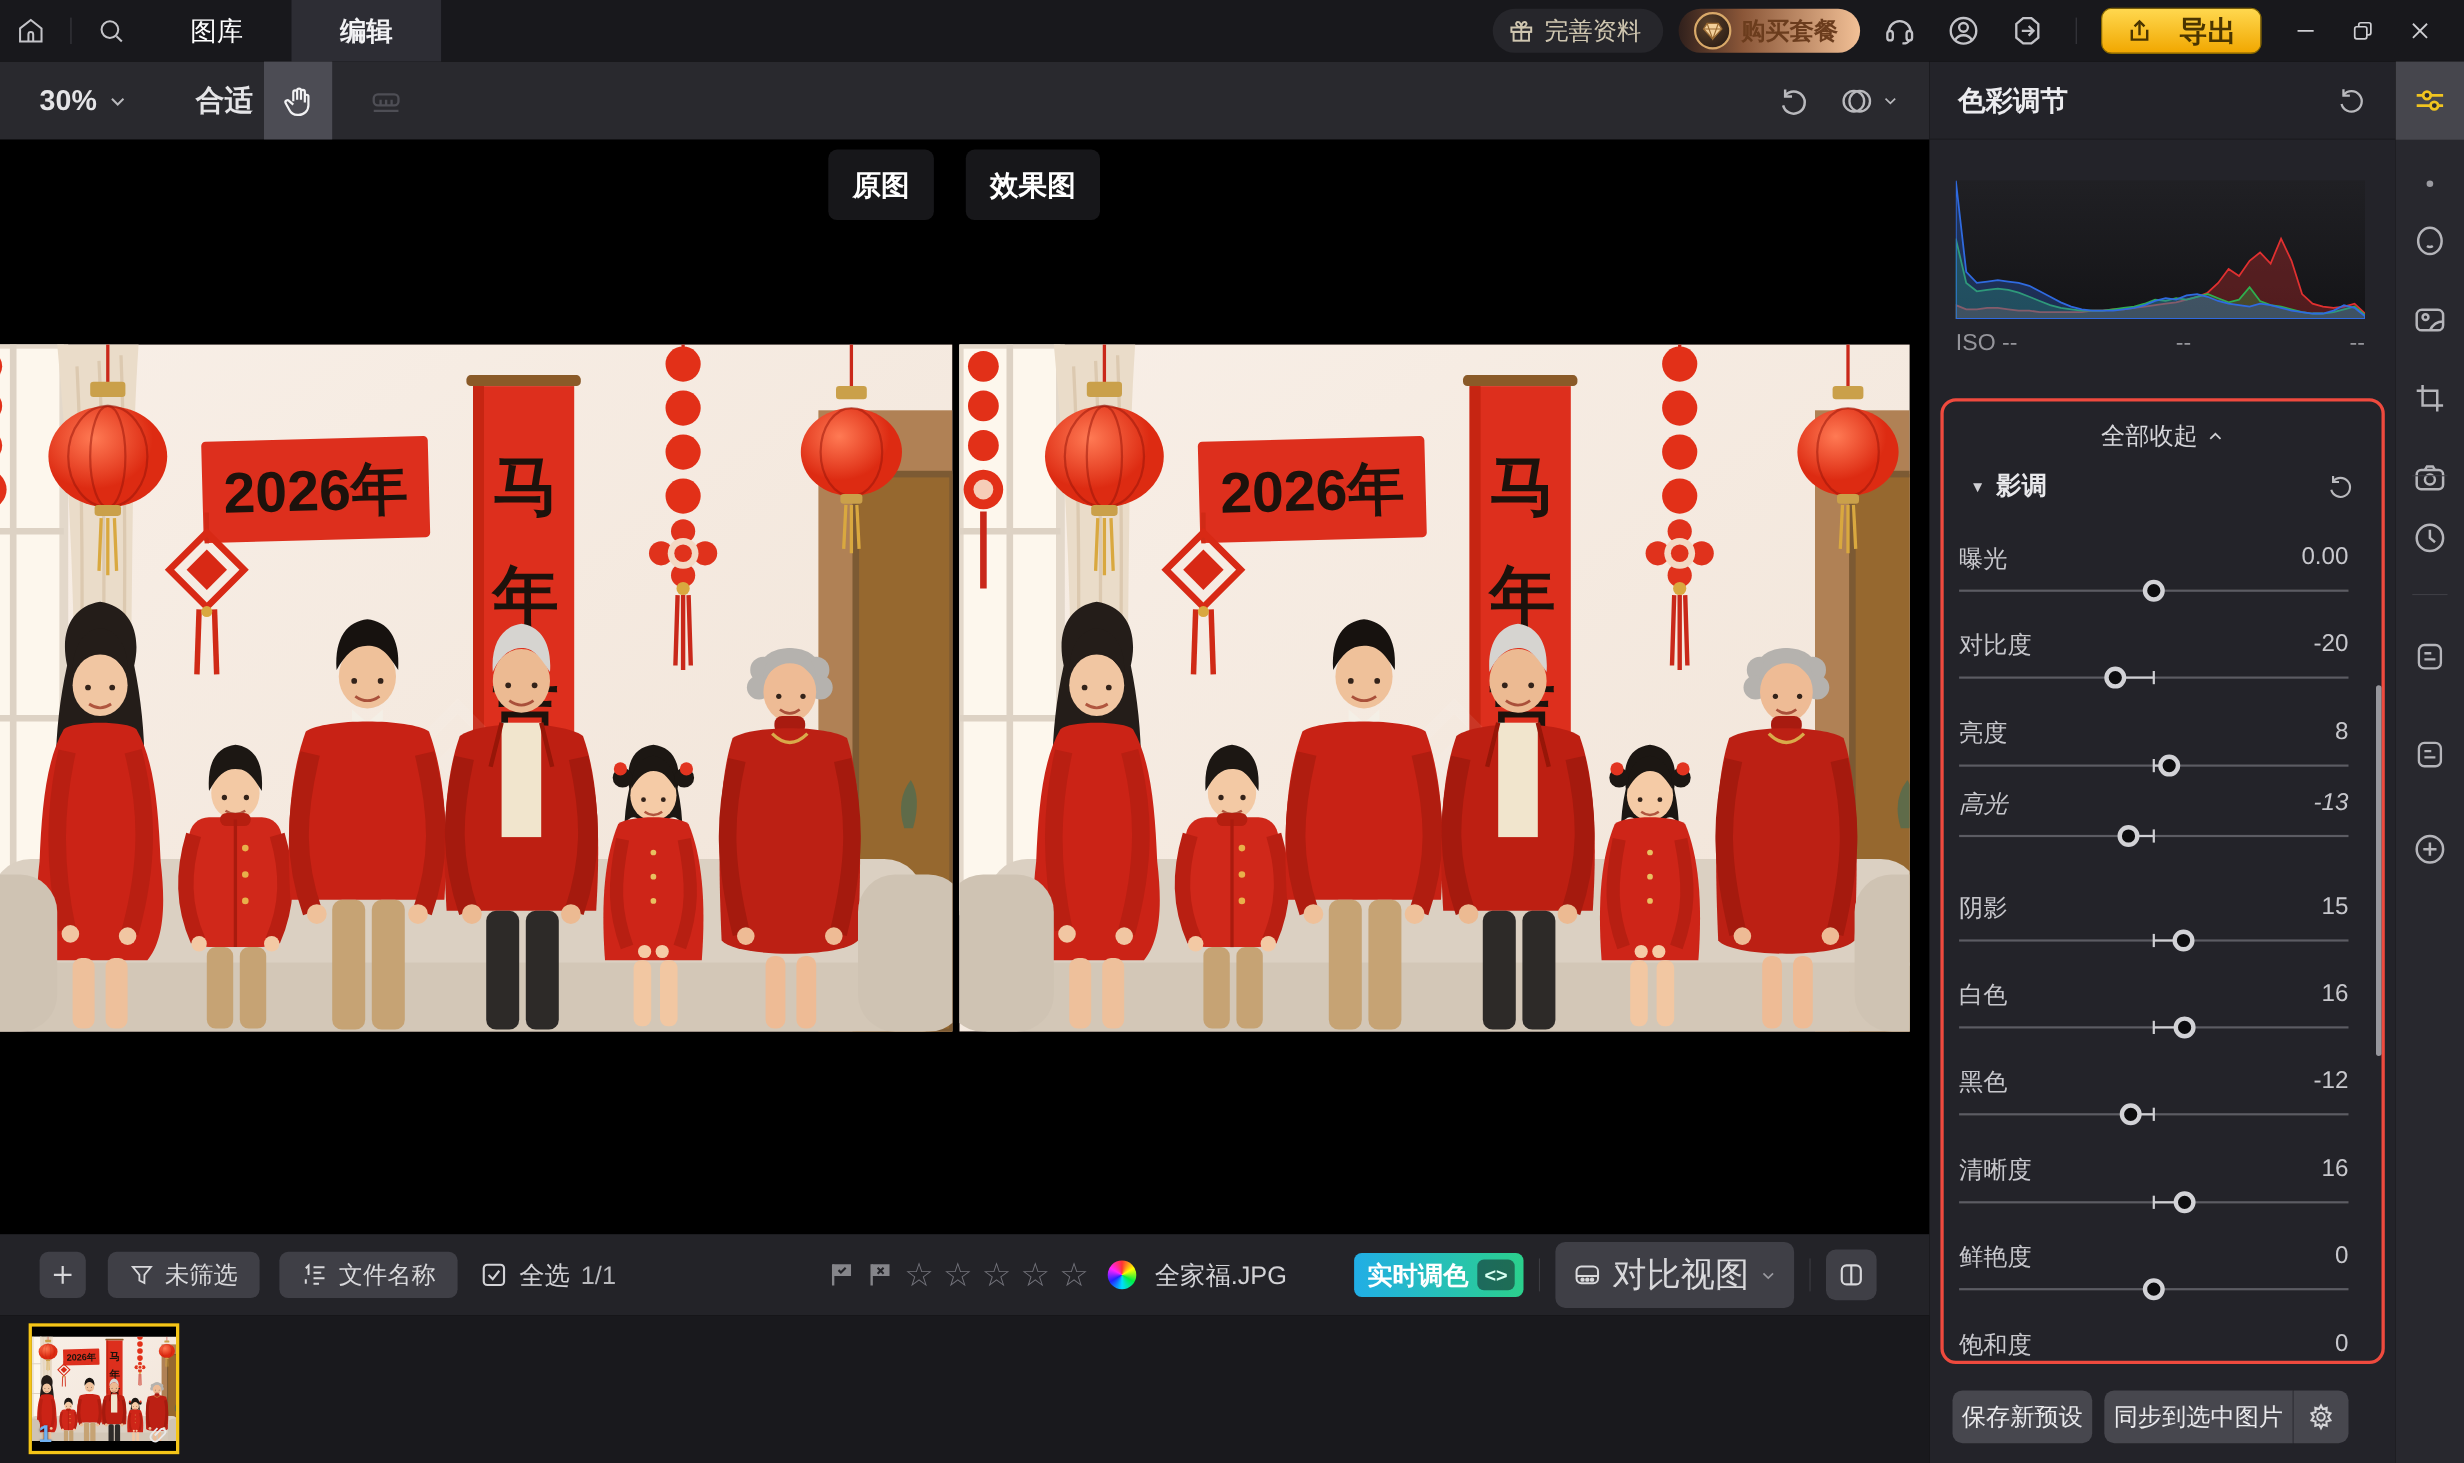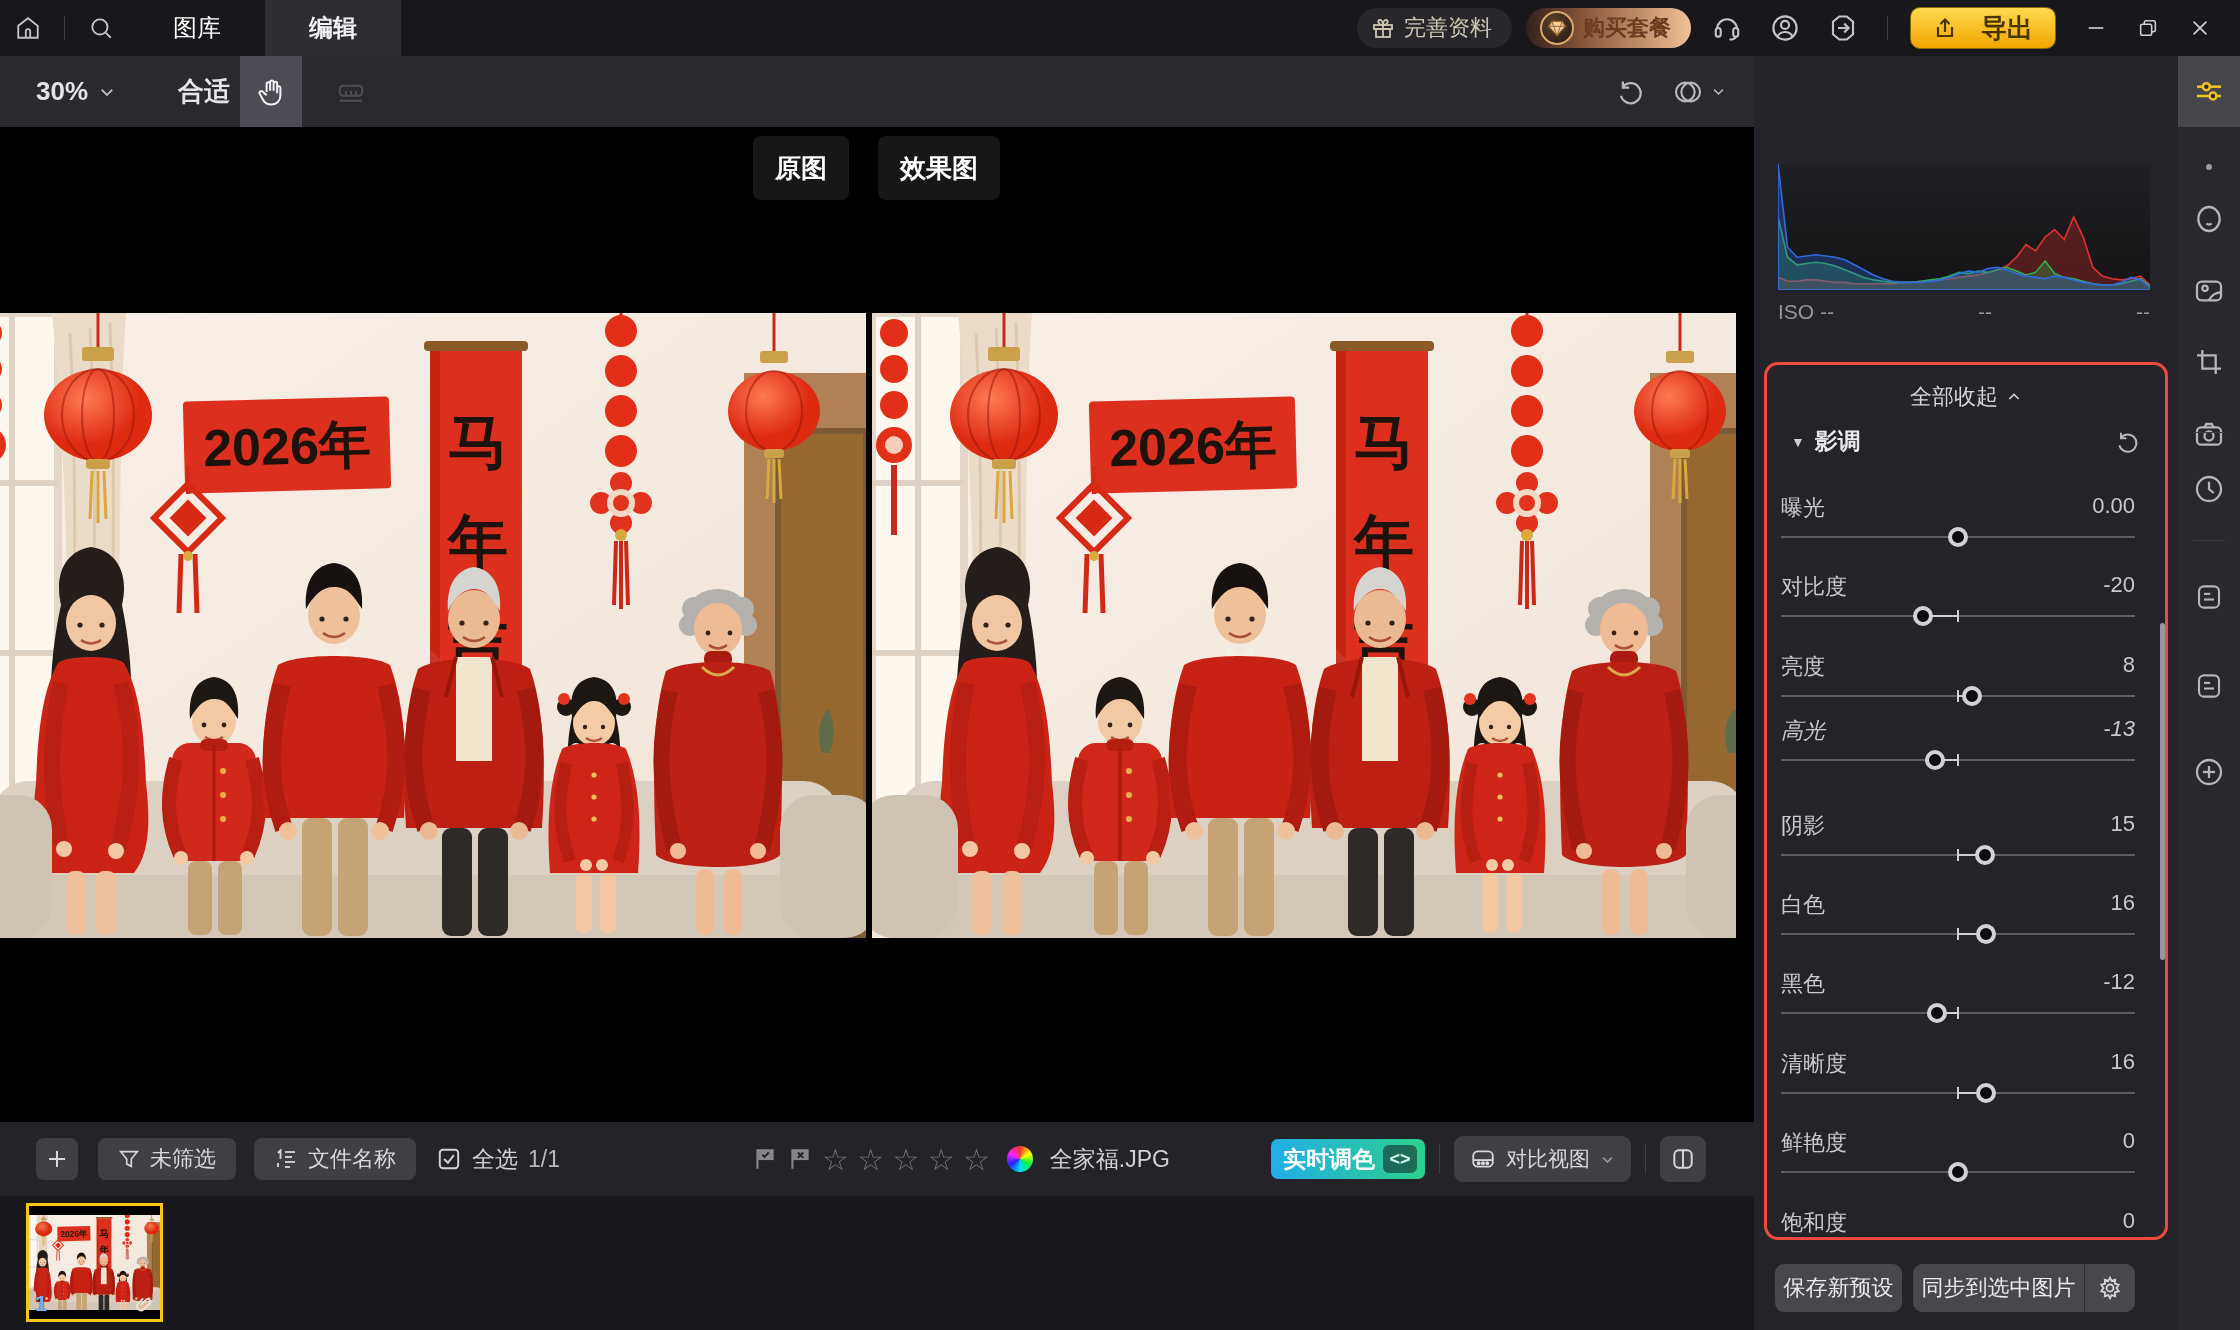--- a/index.html
+++ b/index.html
@@ -99,22 +99,22 @@
   .stars { display:flex; gap:5px; font-size:30px; color:#72727a; letter-spacing:0; }
   .cwheel { width:26px; height:26px; border-radius:50%; margin-left:8px;
     background:conic-gradient(#f33,#ff0,#0e4,#0df,#22f,#f2f,#f33); }
   .fname { color:#d2d2d6; font-size:23px; margin-left:8px; }
   .bb-right { position:absolute; right:48px; display:flex; align-items:center; gap:14px; }
   .rt-badge { height:40px; border-radius:7px; padding:0 8px 0 12px; display:flex; align-items:center; gap:8px;
     background:linear-gradient(90deg,#21aee6,#2bd08c); color:#fff; font-size:23px; font-weight:bold; }
   .rt-chip { width:34px; height:28px; border-radius:6px; background:rgba(20,30,34,.55); color:#d8fff2;
     font-size:18px; font-weight:bold; display:flex; align-items:center; justify-content:center; }
   .bb-div { width:1px; height:30px; background:#3c3c42; }
-  .cmp-btn { height:46px; background:#3f3f46; border-radius:9px; padding:0 16px; display:flex;
-    align-items:center; gap:10px; font-size:21px; color:#d8d8db; }
+  .cmp-btn { height:60px; background:#3f3f46; border-radius:9px; padding:0 16px; display:flex;
+    align-items:center; gap:10px; font-size:31px; color:#d8d8db; }
   .split-btn { width:46px; height:46px; background:#3f3f46; border-radius:9px; display:flex;
     align-items:center; justify-content:center; color:#d8d8db; }
 
   
   .filmstrip { position:absolute; left:0; top:1196px; width:1754px; height:134px; background:#19191d; }
   .thumb { position:absolute; left:26px; top:7px; width:137px; height:119px; border:3px solid #f5c518;
     background:#000; overflow:hidden; }
   .thumb-img { position:absolute; left:0; top:9px; width:131px; height:95px; overflow:hidden; }
   .thumb-img svg { width:131px; height:95px; }
   .thumb-num { position:absolute; left:6px; bottom:2px; color:#6fb0f2; font-size:22px; font-weight:bold;
@@ -497,20 +497,29 @@
         </svg>
     </div>
     <div class="photo" style="left:872px;width:864px">
       <svg width="900" height="625" viewBox="0 0 900 625" style="left:0">
           <use href="#scene"></use>
         </svg>
     </div>
   </div>
 
   <div class="rpanel">
+    <div class="rp-head">
+      <span class="rp-title">色彩调节</span>
+      <span class="rp-reset">
+        <svg width="28" height="28" viewBox="0 0 24 24" fill="none" stroke="currentColor" stroke-width="1.8">
+            <path d="M5.5 8 a8 8 0 1 1 -1.5 7"></path>
+            <polyline points="5.5,3.5 5.5,8.5 10.5,8.5"></polyline>
+          </svg>
+      </span>
+    </div>
 
     <div class="hist-box">
       <svg id="histsvg" width="372" height="126" viewBox="0 0 372 126">
           <polygon points="0,126 0.0,113.4 9.5,117.2 19.1,117.2 28.6,115.9 38.2,115.9 47.7,117.2 57.2,118.4 66.8,118.4 76.3,119.7 85.8,119.7 95.4,119.7 104.9,119.7 114.5,119.7 124.0,118.4 133.5,118.4 143.1,117.2 152.6,117.2 162.2,115.9 171.7,114.7 181.2,113.4 190.8,112.1 200.3,110.9 209.8,108.4 219.4,105.8 228.9,102.1 238.5,93.2 248.0,80.6 257.5,86.9 267.1,73.1 276.6,65.5 286.2,75.6 295.7,52.9 305.2,73.1 314.8,103.3 324.3,112.1 333.8,114.7 343.4,115.9 352.9,114.7 362.5,112.1 372.0,121.0 372,126" fill="#e03030" fill-opacity="0.3" stroke="#e03030" stroke-width="1.6"></polygon>
           <polygon points="0,126 0.0,52.9 9.5,93.2 19.1,100.8 28.6,99.5 38.2,98.3 47.7,99.5 57.2,102.1 66.8,105.8 76.3,109.6 85.8,113.4 95.4,115.9 104.9,117.2 114.5,118.4 124.0,118.4 133.5,118.4 143.1,117.2 152.6,115.9 162.2,114.7 171.7,112.1 181.2,108.4 190.8,109.6 200.3,107.1 209.8,108.4 219.4,105.8 228.9,103.3 238.5,107.1 248.0,110.9 257.5,108.4 267.1,97.0 276.6,109.6 286.2,113.4 295.7,114.7 305.2,117.2 314.8,119.7 324.3,121.0 333.8,121.0 343.4,119.7 352.9,117.2 362.5,114.7 372.0,122.2 372,126" fill="#2fae4e" fill-opacity="0.3" stroke="#2fae4e" stroke-width="1.6"></polygon>
           <polygon points="0,126 0.0,0.0 9.5,83.2 19.1,93.2 28.6,92.0 38.2,90.7 47.7,92.0 57.2,93.2 66.8,95.8 76.3,100.8 85.8,105.8 95.4,110.9 104.9,114.7 114.5,117.2 124.0,118.4 133.5,118.4 143.1,118.4 152.6,117.2 162.2,115.9 171.7,113.4 181.2,109.6 190.8,107.1 200.3,108.4 209.8,104.6 219.4,103.3 228.9,105.8 238.5,109.6 248.0,112.1 257.5,113.4 267.1,114.7 276.6,112.1 286.2,113.4 295.7,115.9 305.2,118.4 314.8,119.7 324.3,121.0 333.8,121.0 343.4,118.4 352.9,113.4 362.5,115.9 372.0,123.5 372,126" fill="#2f6ae0" fill-opacity="0.3" stroke="#2f6ae0" stroke-width="1.6"></polygon>
         </svg>
     </div>
     <div class="iso-row">
       <span>ISO --</span>

